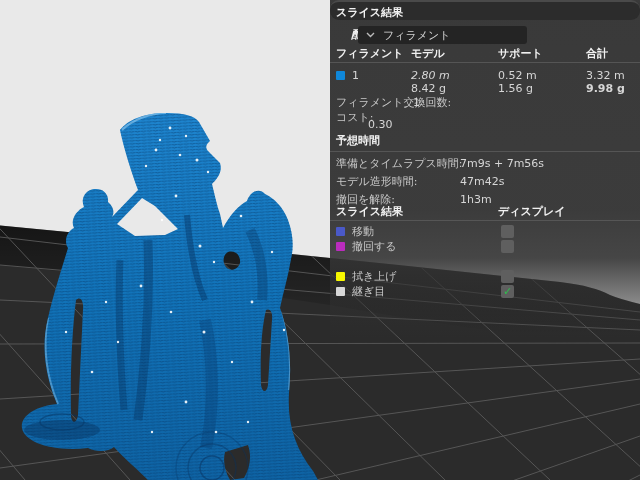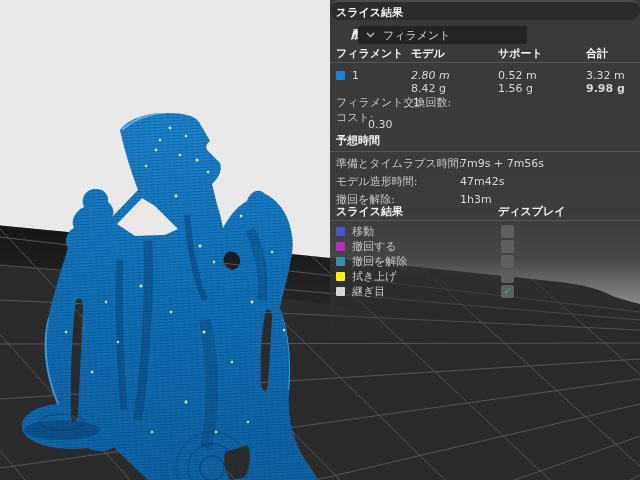--- a/index.html
+++ b/index.html
@@ -220,25 +220,20 @@
     <div class="optrow" style="top:225px;">
       <span class="osw" style="background: rgb(74, 89, 200);"></span>
       <span class="olab">移動</span>
       <span class="cbx">✓</span>
     </div>
     <div class="optrow" style="top:240px;text-align:right;">
       <span class="osw" style="background: rgb(187, 44, 190);"></span>
       <span class="olab">撤回する</span>
       <span class="cbx">✓</span>
     </div>
-    <div class="optrow" style="top:255px;">
-      <span class="osw" style="background: rgb(51, 144, 176);"></span>
-      <span class="olab">撤回を解除</span>
-      <span class="cbx">✓</span>
-    </div>
     <div class="optrow" style="top:270px;">
       <span class="osw" style="background: rgb(248, 248, 0);"></span>
       <span class="olab">拭き上げ</span>
       <span class="cbx">✓</span>
     </div>
     <div class="optrow" style="top:285px;">
       <span class="osw" style="background: rgb(216, 216, 216);"></span>
       <span class="olab">継ぎ目</span>
       <span class="cbx checked">✓</span>
     </div>

